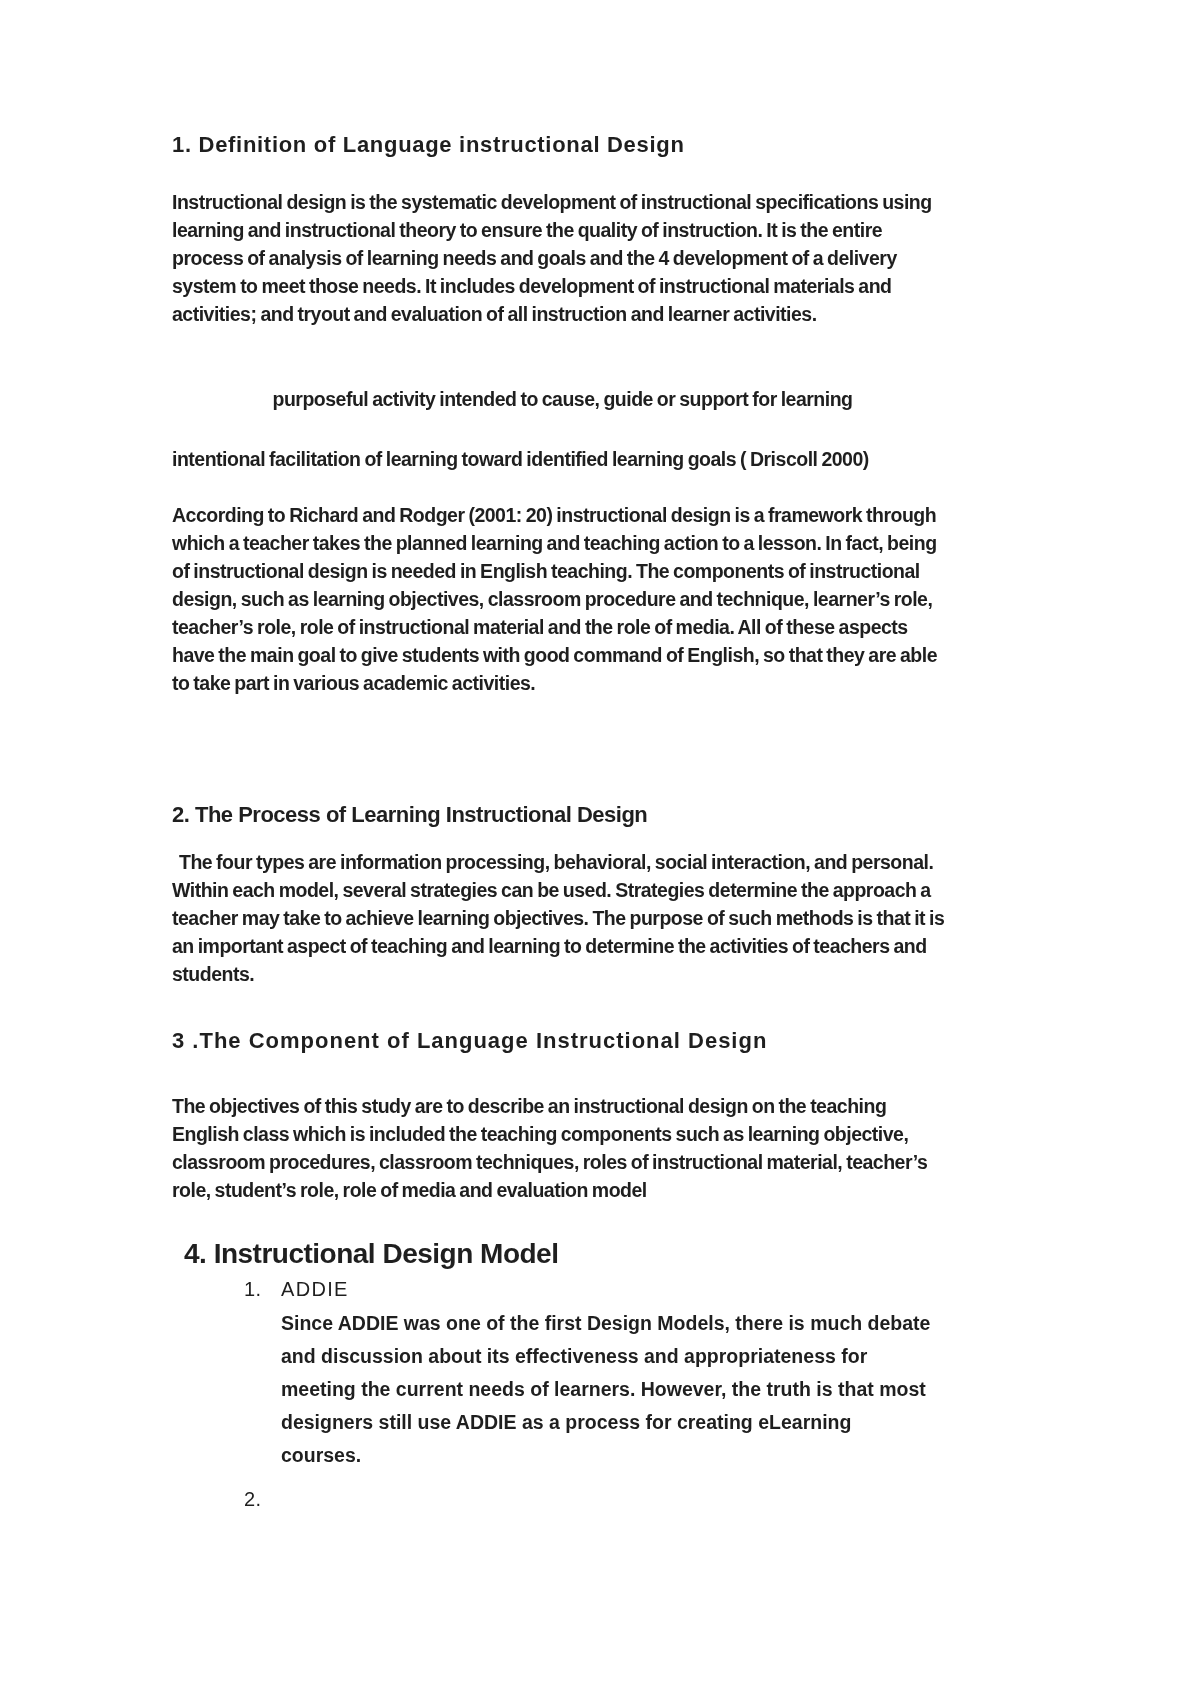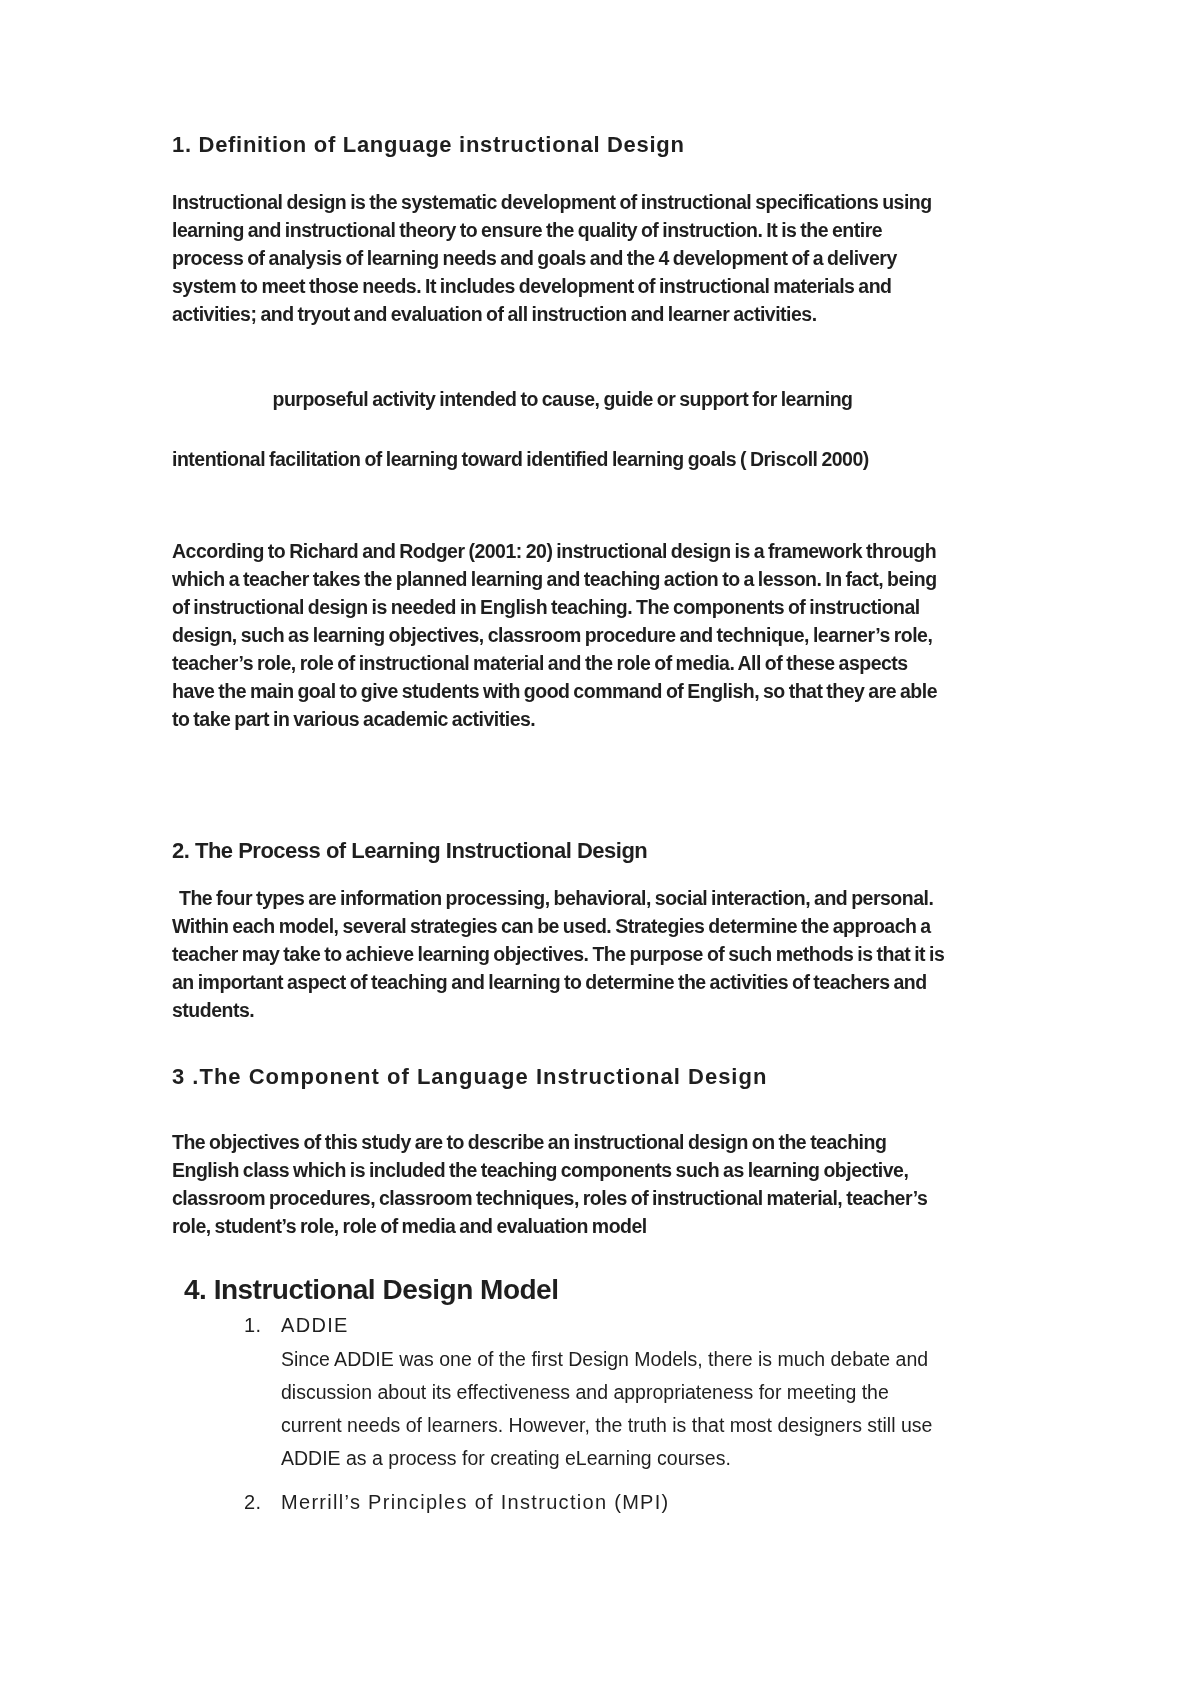--- a/index.html
+++ b/index.html
@@ -50,21 +50,21 @@
     width: 781px;
     font-size: 19.5px;
     line-height: 28px;
     font-weight: 700;
     letter-spacing: -0.5px;
     word-spacing: -1px;
     margin: 0 0 30px 0;
   }
   .mb-57 { margin-bottom: 57px; }
   .mb-32 { margin-bottom: 32px; text-align: center; }
-  .mb-62 { margin-bottom: 64px; }
+  .mb-62 { margin-bottom: 28px; }
   .mb-68 { margin-bottom: 104px; }
   .mb-38 { margin-bottom: 38px; }
   .mb-34 { margin-bottom: 34px; }
   .indent { text-indent: 7px; }
   
   .idlist { margin: 0; padding: 0; list-style: none; }
   .idlist li { display: flex; align-items: flex-start; }
   .li-num {
     flex: 0 0 37px;
     margin-left: 72px;
@@ -77,21 +77,21 @@
   .li-title {
     font-size: 20px;
     line-height: 30px;
     font-weight: 400;
     letter-spacing: 1.3px;
   }
   .li-body {
     width: 655px;
     font-size: 19.5px;
     line-height: 33px;
-    font-weight: 400;
+    font-weight: 700;
     letter-spacing: 0px;
     margin: 3px 0 12px 0;
   }
 </style>
 </head>
 <body>
 
 <div class="page">
   <div class="content">
 
@@ -118,20 +118,17 @@
     <ol class="idlist">
       <li>
         <span class="li-num">1.</span>
         <div class="li-content">
           <div class="li-title">ADDIE</div>
           <p class="li-body">Since ADDIE was one of the first Design Models, there is much debate and discussion about its effectiveness and appropriateness for meeting the current needs of learners. However, the truth is that most designers still use ADDIE as a process for creating eLearning courses.</p>
         </div>
       </li>
       <li>
         <span class="li-num">2.</span>
-        <div class="li-content">
-          <div class="li-title">Merrill’s Principles of Instruction (MPI)</div>
-        </div>
       </li>
     </ol>
 
   </div>
 </div>
 
 </body></html>

